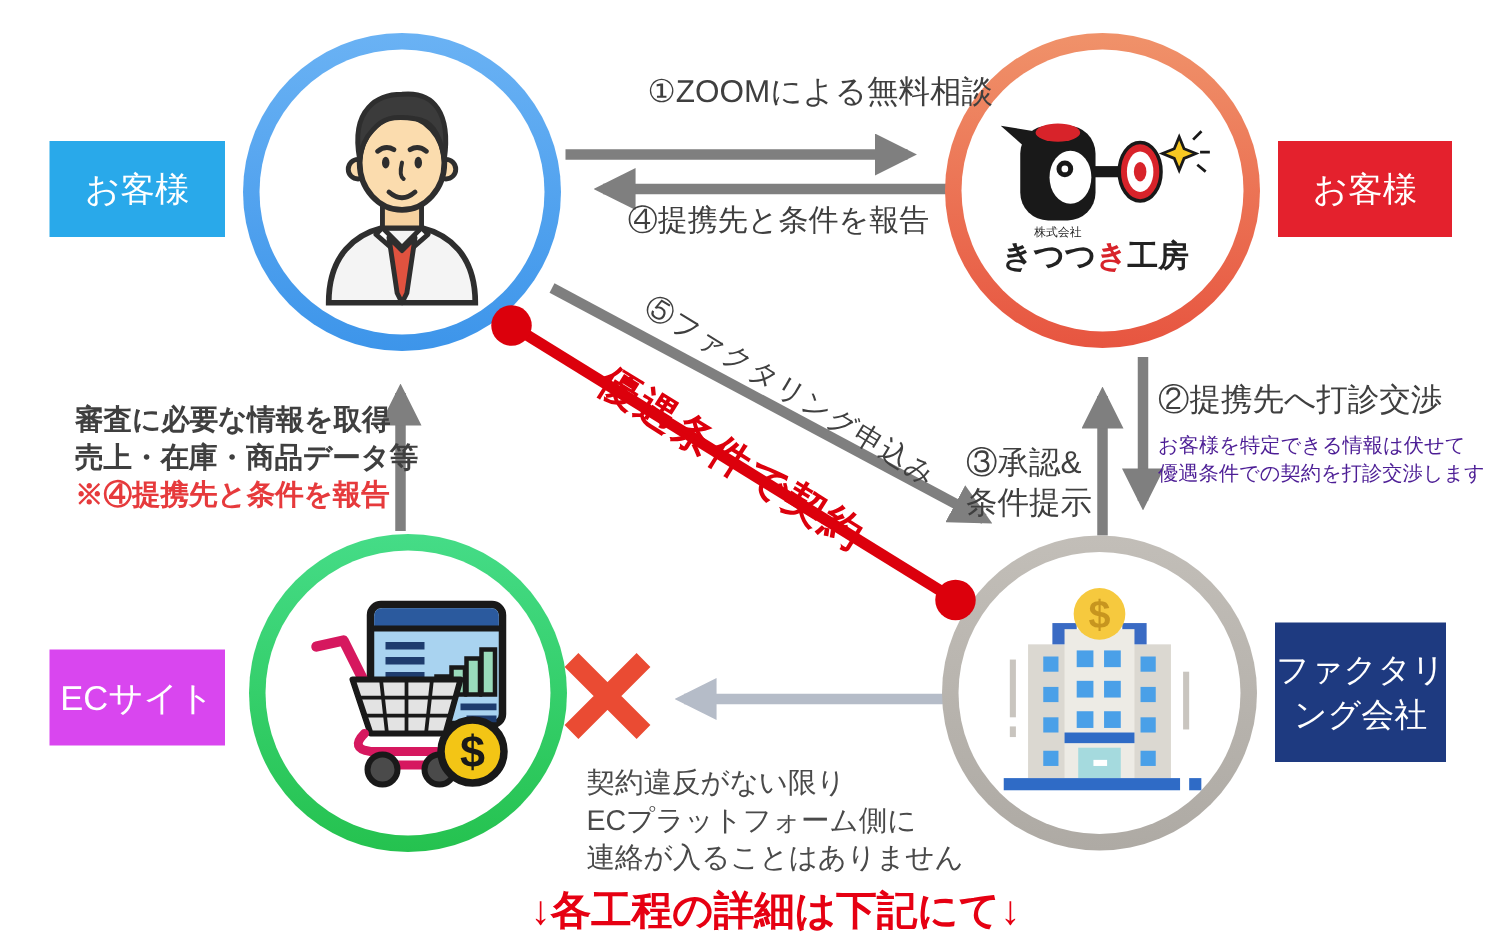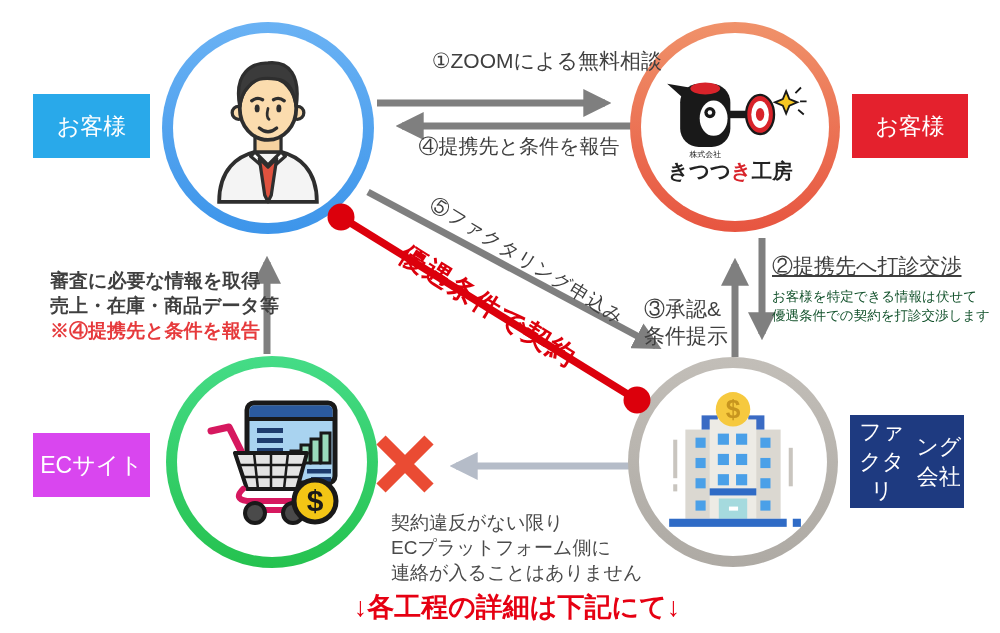--- a/index.html
+++ b/index.html
@@ -20,33 +20,33 @@
     background:linear-gradient(180deg,#45dc87,#25c24f);}
   #node-factoring{left:628px;top:357px;width:210px;height:210px;
     background:linear-gradient(180deg,#c2beb8,#aeaaa4);}
   
   .tag{position:absolute;display:flex;align-items:center;justify-content:center;
     color:#fff;font-weight:normal;font-size:23px;z-index:4;text-align:center;}
   #tag-customer{left:33px;top:94px;width:117px;height:64px;background:#29a9ea;}
   #tag-partner{left:852px;top:94px;width:116px;height:64px;background:#e4212d;}
   #tag-ecsite{left:33px;top:433px;width:117px;height:64px;background:#d946ef;}
   #tag-factoring{left:850px;top:415px;width:114px;height:93px;background:#1e3a80;
-    flex-direction:row;line-height:1.35;font-size:22px;}
+    flex-direction:column;line-height:1.35;font-size:22px;}
   
   .flow-text{position:absolute;color:#3f3f3f;z-index:5;white-space:nowrap;}
   #t-step1{left:370px;top:47px;width:292px;text-align:right;font-size:21px;}
   #t-step4{left:408px;top:133px;width:222px;text-align:center;font-size:20px;}
   #t-step5{left:527px;top:261px;transform:translate(-50%,-50%) rotate(31.5deg);
     font-size:19px;letter-spacing:1px;}
   #t-contract{left:488px;top:306px;transform:translate(-50%,-50%) rotate(32deg);
     font-size:27px;font-weight:bold;color:#dc000c;letter-spacing:2px;}
   #t-step3{left:644px;top:252px;font-size:21px;line-height:27px;margin-top:43px;}
   #t-step2{left:772px;top:252px;}
-  #t-step2 .title{font-size:21px;color:#3f3f3f;text-decoration:underline;}
-  #t-step2 .sub{font-size:13.5px;line-height:19px;color:#14532d;margin-top:7px;}
+  #t-step2 .title{font-size:21px;color:#3f3f3f;}
+  #t-step2 .sub{font-size:13.5px;line-height:19px;color:#4c1d95;margin-top:7px;}
   #t-datanote{left:50px;top:268px;font-size:19px;line-height:25px;color:#3f3f3f;font-weight:bold;}
   #t-datanote .red{color:#e63a3c;}
   #t-nocontact{left:391px;top:510px;font-size:19px;line-height:25px;color:#4a4a4a;}
   #t-footer{left:0;top:589px;width:1000px;text-align:center;
     font-size:27px;font-weight:bold;color:#e60012;margin-left:17px;}
   .under{z-index:1;} .over{z-index:3;} 
 </style>
 </head>
 <body>
 

